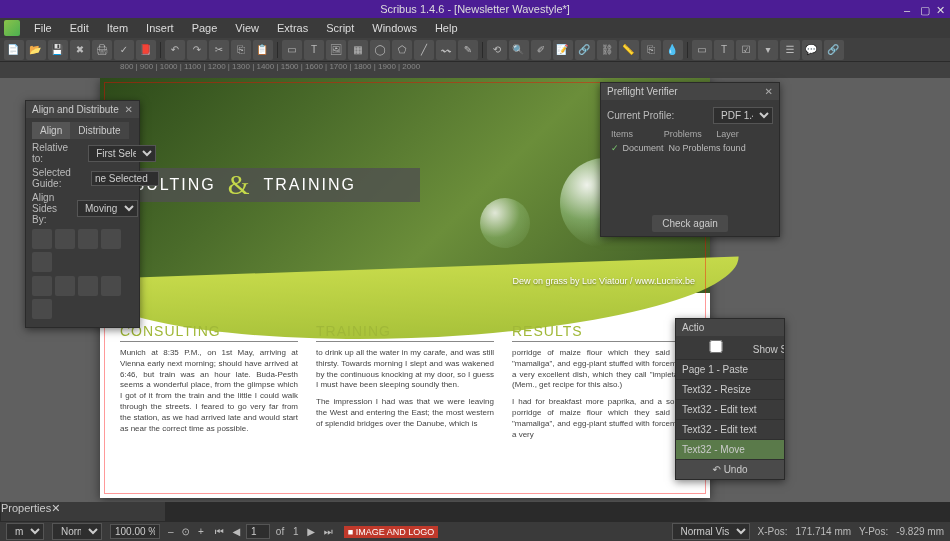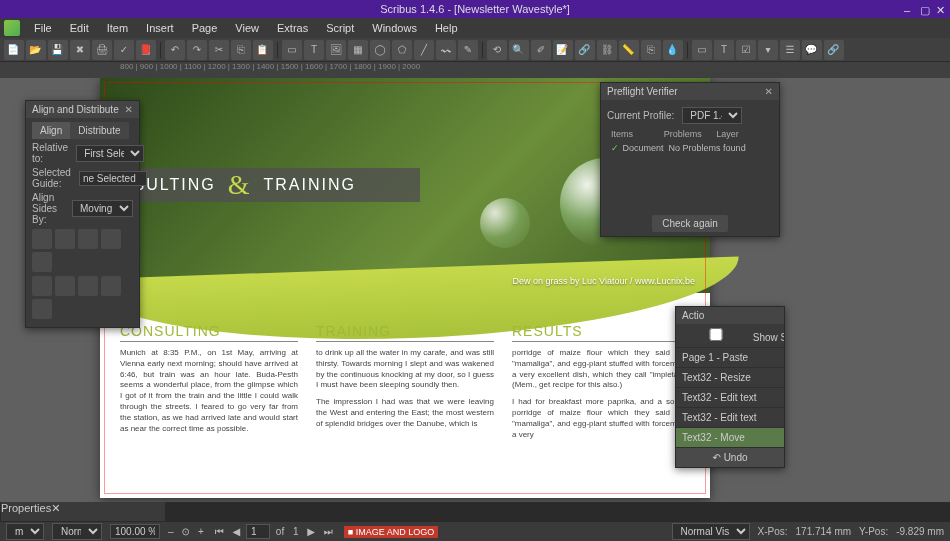--- a/index.html
+++ b/index.html
@@ -28,39 +28,39 @@
 .page .cols { position: absolute; top: 245px; left: 20px; right: 20px; display: flex; gap: 18px; }
 .page .col { flex: 1; min-width: 0; }
 .page .col h3 { color: #a0b838; font-size: 14px; font-weight: 400; letter-spacing: 1px; border-bottom: 1px solid #888; margin-bottom: 6px; padding-bottom: 2px; }
 .page .col p { font-size: 8px; color: #444; line-height: 1.35; text-align: justify; margin-bottom: 6px; }
 
 .panel { position: absolute; background: #3a3a3a; border: 1px solid #2a2a2a; box-shadow: 0 2px 8px rgba(0,0,0,.5); font-size: 10px; }
 .panel .ptitle { background: #454545; padding: 3px 6px; display: flex; justify-content: space-between; align-items: center; color: #ccc; font-size: 10px; }
 .panel .ptitle .close { cursor: pointer; color: #aaa; }
 .panel .pbody { padding: 4px 6px; }
 .panel label { color: #bbb; }
-.panel .row { display: flex; align-items: center; margin: 3px 0; gap: 8px; }
+.panel .row { display: flex; align-items: center; justify-content: space-between; margin: 3px 0; gap: 20px; }
 .panel input, .panel select { background: #2e2e2e; border: 1px solid #555; color: #ccc; font-size: 10px; padding: 1px 3px; width: 68px; }
 .panel .iconrow { display: flex; gap: 3px; flex-wrap: wrap; margin: 4px 0; }
 .panel .iconrow .ib { width: 20px; height: 20px; background: #4a4a4a; cursor: pointer; border-radius: 2px; }
 .panel .tabbtn { padding: 3px 8px; background: #454545; cursor: pointer; display: inline-block; }
 .panel .tabbtn.active { background: #555; }
 .panel .btn { background: #4a4a4a; padding: 3px 10px; cursor: pointer; display: inline-block; border-radius: 2px; }
 
 #align-panel { left: 25px; top: 100px; width: 115px; }
 #preflight-panel { left: 600px; top: 82px; width: 180px; }
 #preflight-panel .phead { display: flex; padding: 2px 4px; color: #aaa; font-size: 9px; }
 #preflight-panel .phead span { flex:1; }
 #preflight-panel .plist { padding: 2px 4px; color: #bbb; font-size: 9px; }
 #preflight-panel .plist .ok::before { content:"✓"; color:#7bc96f; margin-right:4px; }
 #properties-panel { right: 0; top: 62px; width: 165px; bottom: 20px; background: #3a3a3a; border-left: 1px solid #2a2a2a; }
 #properties-panel .sect { padding: 4px 8px; }
 #properties-panel .secthdr { color: #ddd; font-weight: bold; margin: 4px 0; }
 
-#action-panel { right: 165px; top: 306px; width: 110px; background: #3a3a3a; }
+#action-panel { right: 165px; top: 318px; width: 110px; background: #3a3a3a; }
 #action-panel .aitem { padding: 4px 6px; border-bottom: 1px solid #2f2f2f; cursor: pointer; font-size: 10px; color: #ccc; white-space: nowrap; overflow: hidden; }
 #action-panel .aitem.sel { background: #5a7a4a; }
 #action-panel .undo { background:#4a4a4a; padding:4px 6px; cursor:pointer; text-align:center;}
 
 .statusbar { position: absolute; bottom: 0; left: 0; right: 0; height: 20px; background: #3a3a3a; display: flex; align-items: center; padding: 0 6px; gap: 8px; font-size: 10px; color: #bbb; border-top: 1px solid #2a2a2a; }
 .statusbar .sinput { background: #2e2e2e; border: 1px solid #555; color: #ccc; font-size: 10px; padding: 1px 4px; width: 50px; }
 .statusbar .layerchip { background: #c0392b; color: #fff; padding: 1px 4px; font-size: 9px; }
 .statusbar .spacer { flex: 1; }
 .statusbar .pageflip span { padding: 0 3px; cursor:pointer; }
 </style>

